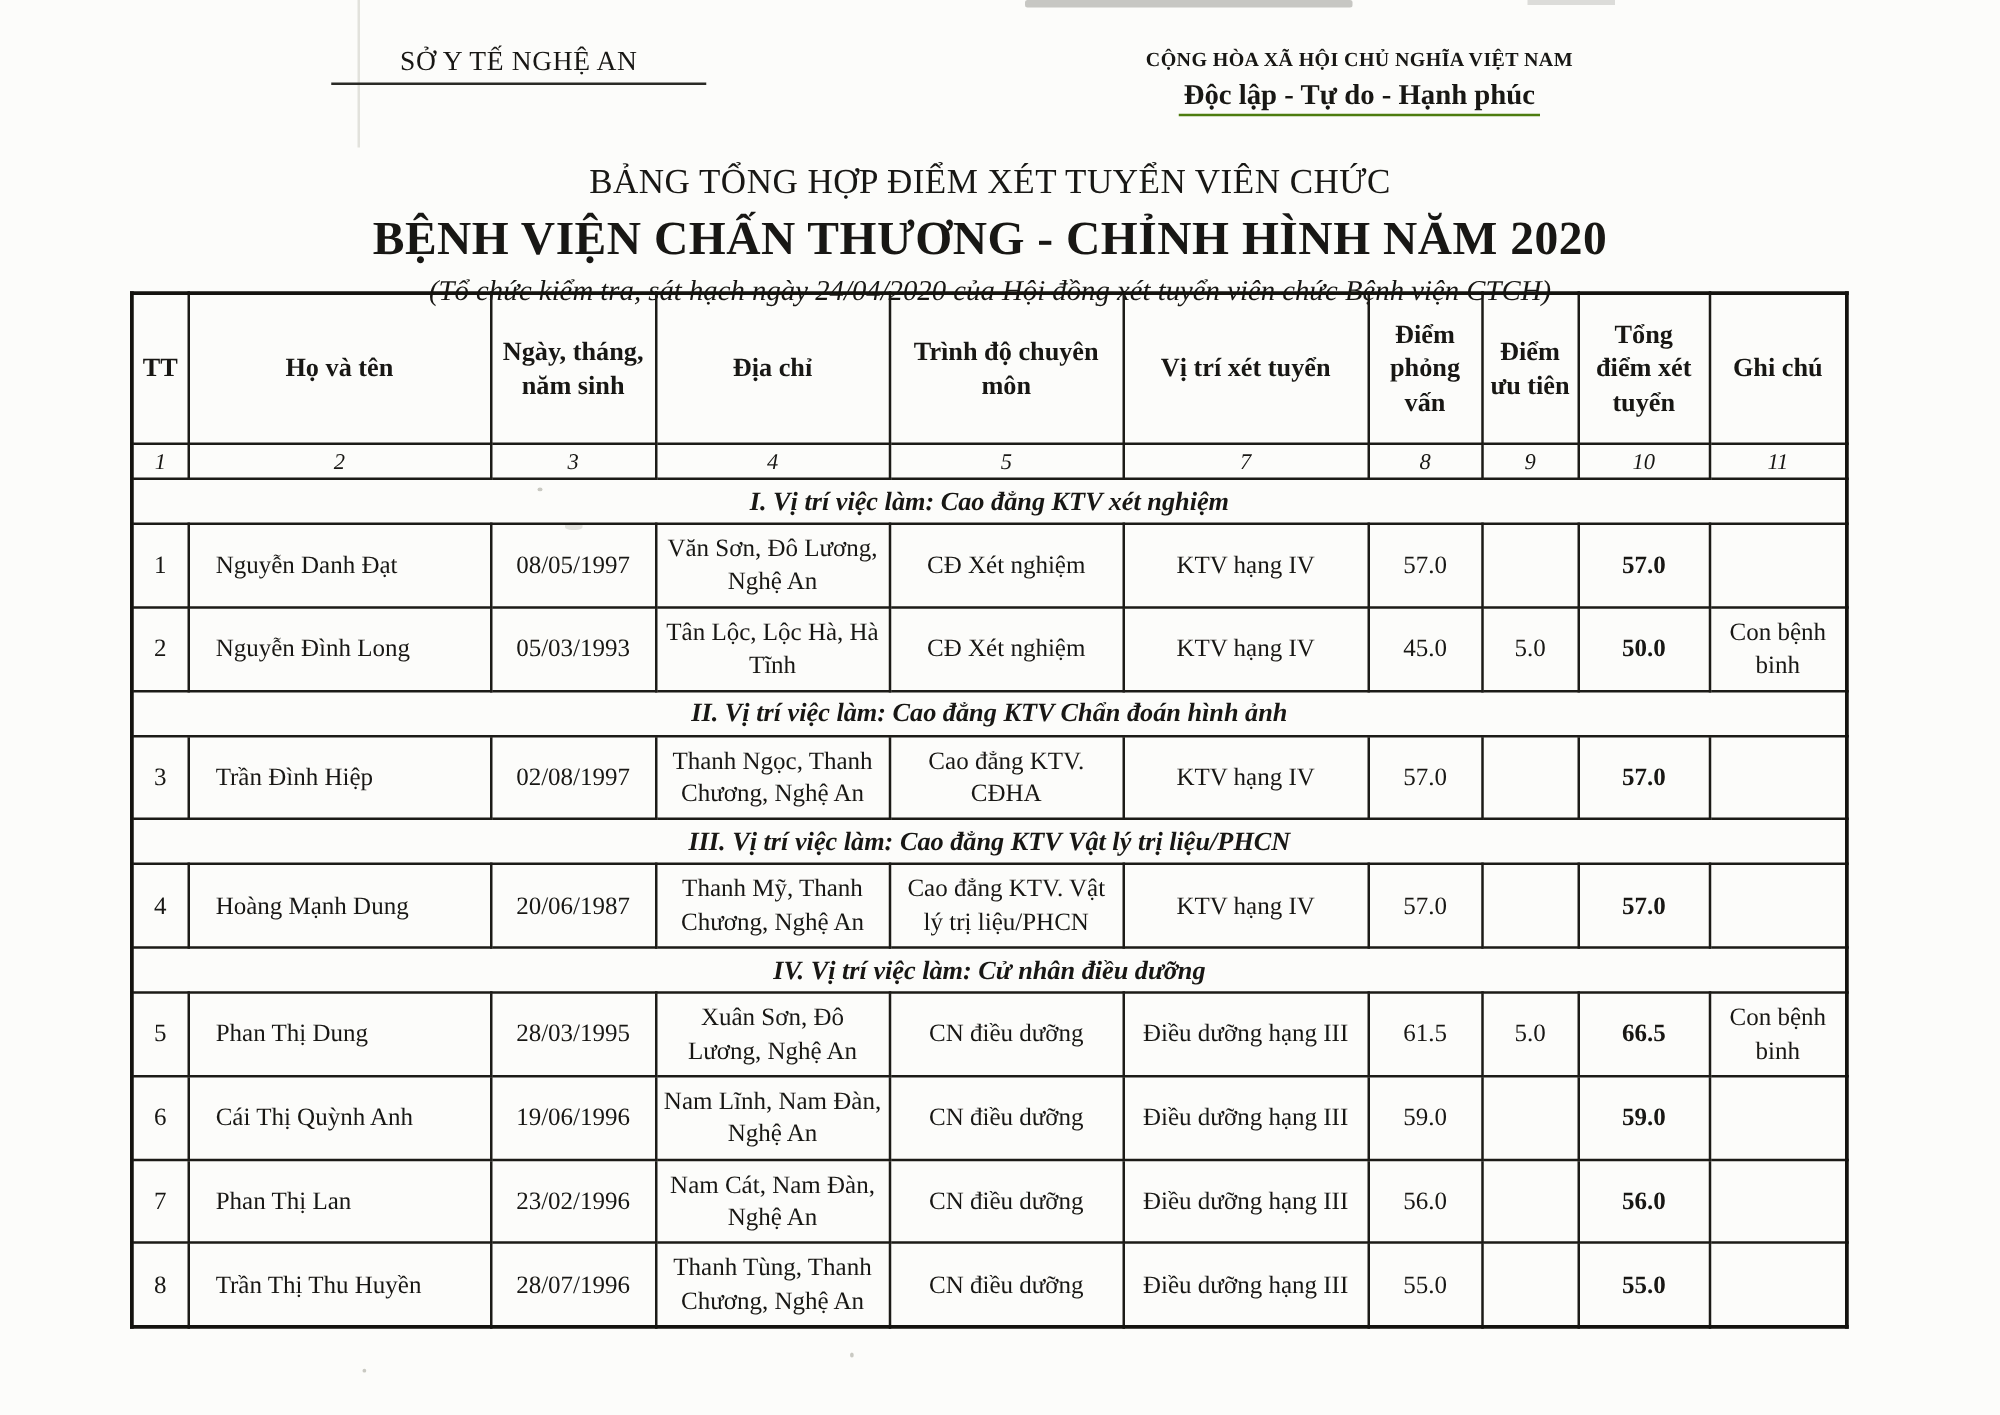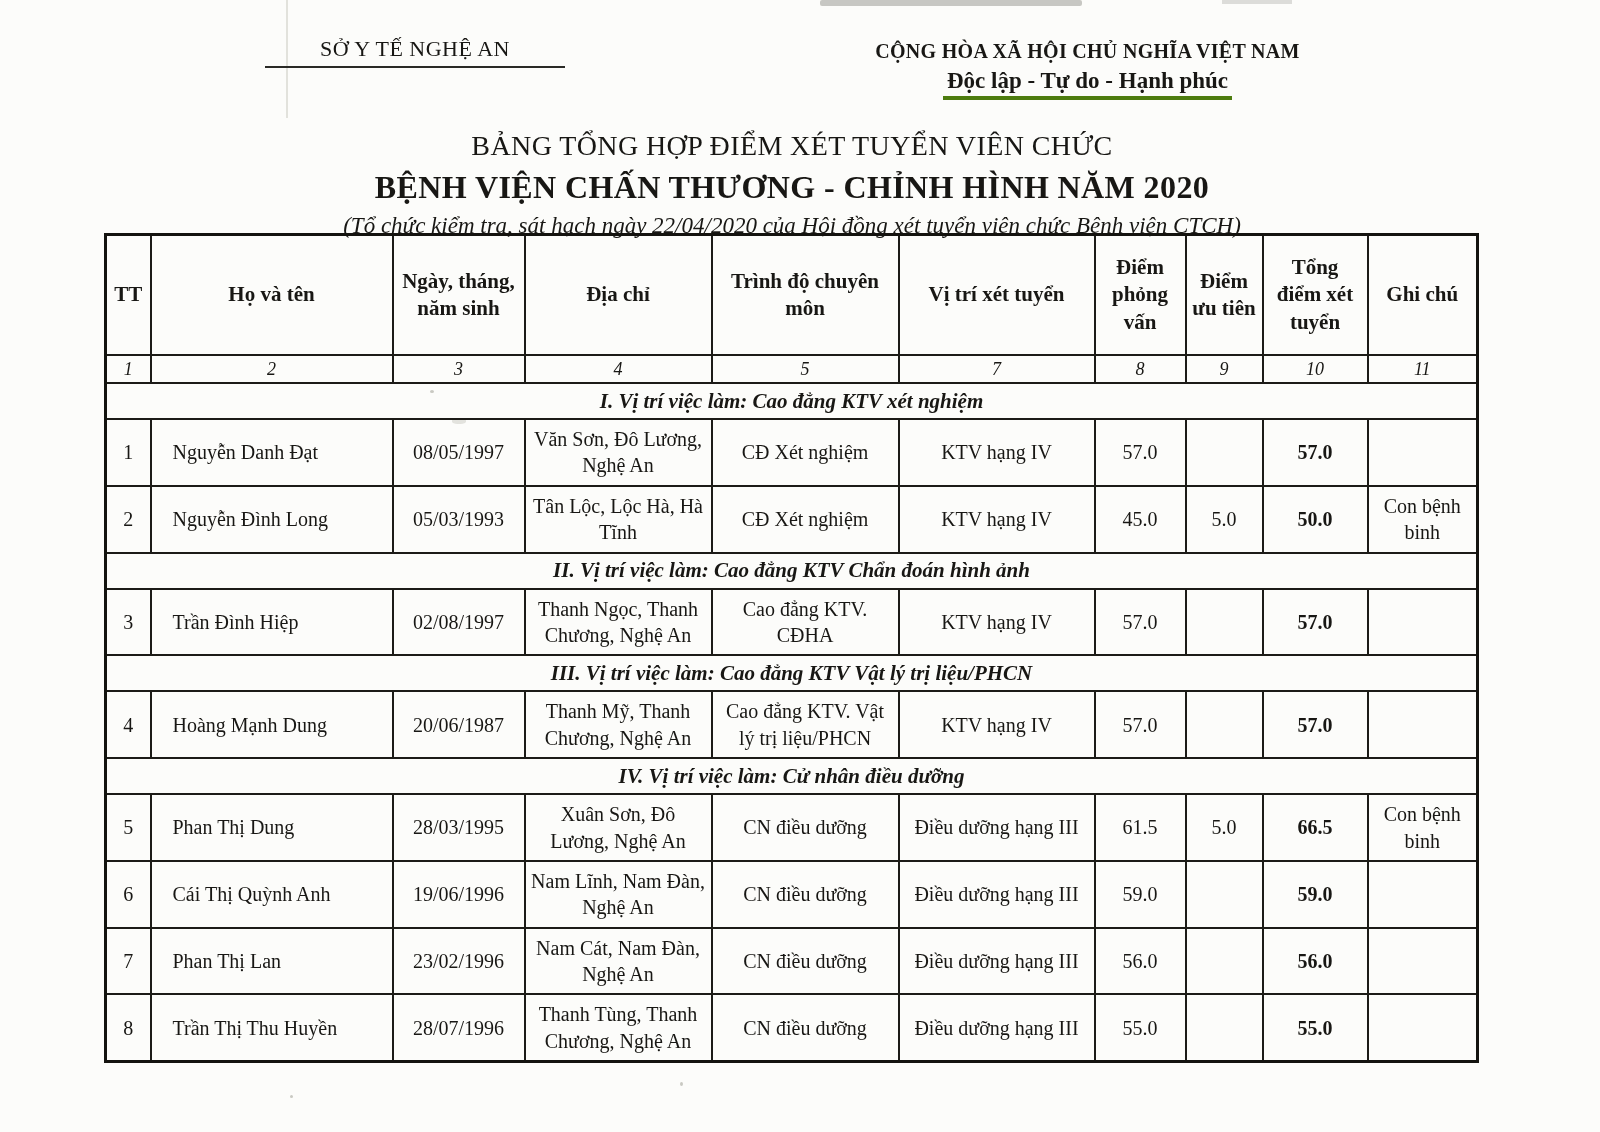--- a/index.html
+++ b/index.html
@@ -42,32 +42,32 @@
     text-align: center;
   }
   .hdr-left .l1 { font-size: 22px; font-weight: normal; letter-spacing: .5px; }
   .hdr-left .l2 { font-size: 24px; font-weight: bold; margin-top: 6px; letter-spacing: .3px; }
   .hdr-left .uline { width: 300px; border-bottom: 2px solid #2a2a26; margin: 4px auto 0; }
 
   .hdr-right {
     position: absolute; top: 40px; left: 815px; width: 545px;
     text-align: center;
   }
-  .hdr-right .l1 { font-size: 20px; font-weight: bold; letter-spacing: .3px; }
+  .hdr-right .l1 { font-size: 16px; font-weight: bold; letter-spacing: .3px; }
   .hdr-right .l2 {
     display: inline-block; font-size: 23px; font-weight: bold; margin-top: 5px;
-    border-bottom: 4px solid #4d7c0f; padding: 0 4px 2px;
+    border-bottom: 2px solid #4d7c0f; padding: 0 4px 2px;
   }
 
   
   .title-block {
     position: absolute; top: 130px; left: 0; width: 1584px; text-align: center;
   }
   .title-block .t1 { font-size: 28px; font-weight: normal; letter-spacing: .4px; }
-  .title-block .t2 { font-size: 32px; font-weight: bold; margin-top: 7px; letter-spacing: .4px; }
+  .title-block .t2 { font-size: 38px; font-weight: bold; margin-top: 7px; letter-spacing: .4px; }
   .title-block .sub { font-size: 23px; font-style: italic; margin-top: 7px; }
 
   
   table.score-table {
     position: absolute; top: 233px; left: 104px; width: 1372px;
     border-collapse: collapse; table-layout: fixed;
     border: 3px solid #14130f;
   }
   .score-table th, .score-table td {
     border: 2px solid #1c1b17;
@@ -112,21 +112,21 @@
   </div>
 
   <div class="hdr-right">
     <div class="l1">CỘNG HÒA XÃ HỘI CHỦ NGHĨA VIỆT NAM</div>
     <div><span class="l2">Độc lập - Tự do - Hạnh phúc</span></div>
   </div>
 
   <div class="title-block">
     <div class="t1">BẢNG TỔNG HỢP ĐIỂM XÉT TUYỂN VIÊN CHỨC</div>
     <div class="t2">BỆNH VIỆN CHẤN THƯƠNG - CHỈNH HÌNH NĂM 2020</div>
-    <div class="sub">(Tổ chức kiểm tra, sát hạch ngày 22/04/2020 của Hội đồng xét tuyển viên chức Bệnh viện CTCH)</div>
+    <div class="sub">(Tổ chức kiểm tra, sát hạch ngày 24/04/2020 của Hội đồng xét tuyển viên chức Bệnh viện CTCH)</div>
   </div>
 
   <table class="score-table">
     <colgroup id="cols">
         <col style="width: 45px;">
         <col style="width: 242px;">
         <col style="width: 132px;">
         <col style="width: 187px;">
         <col style="width: 187px;">
         <col style="width: 196px;">

